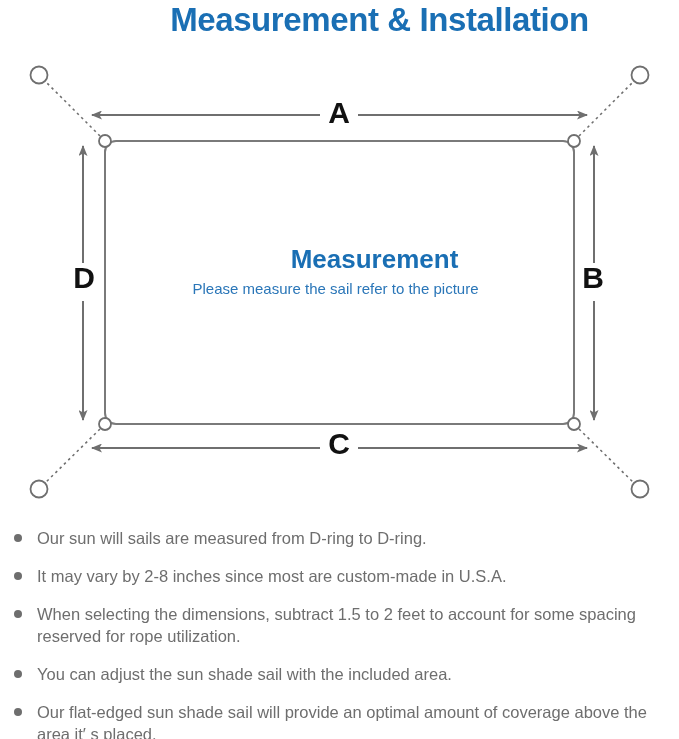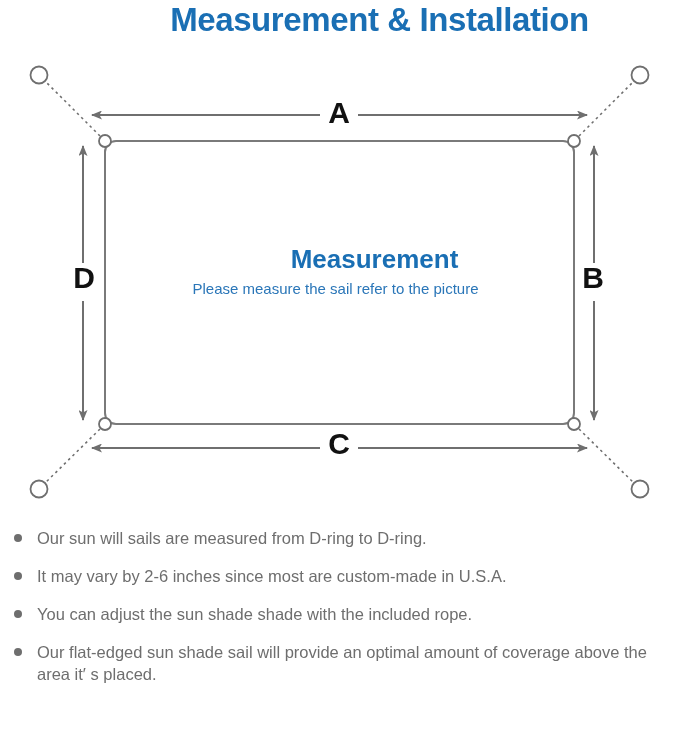--- a/index.html
+++ b/index.html
@@ -166,23 +166,27 @@
   <div class="dim-label dim-d">D</div>
 </div>
 
 <div class="notes">
   <div class="note-item">
     <span class="note-bullet"></span>
     <span>Our sun will sails are measured from D-ring to D-ring.</span>
   </div>
   <div class="note-item">
     <span class="note-bullet"></span>
-    <span>It may vary by 2-6 inches since most are custom-made in U.S.A.</span>
+    <span>It may vary by 2-8 inches since most are custom-made in U.S.A.</span>
   </div>
   <div class="note-item">
     <span class="note-bullet"></span>
-    <span>You can adjust the sun shade shade with the included rope.</span>
+    <span>When selecting the dimensions, subtract 1.5 to 2 feet to account for some spacing reserved for rope utilization.</span>
+  </div>
+  <div class="note-item">
+    <span class="note-bullet"></span>
+    <span>You can adjust the sun shade sail with the included area.</span>
   </div>
   <div class="note-item">
     <span class="note-bullet"></span>
     <span>Our flat-edged sun shade sail will provide an optimal amount of coverage above the area it′ s placed.</span>
   </div>
 </div>
 
 </body></html>

